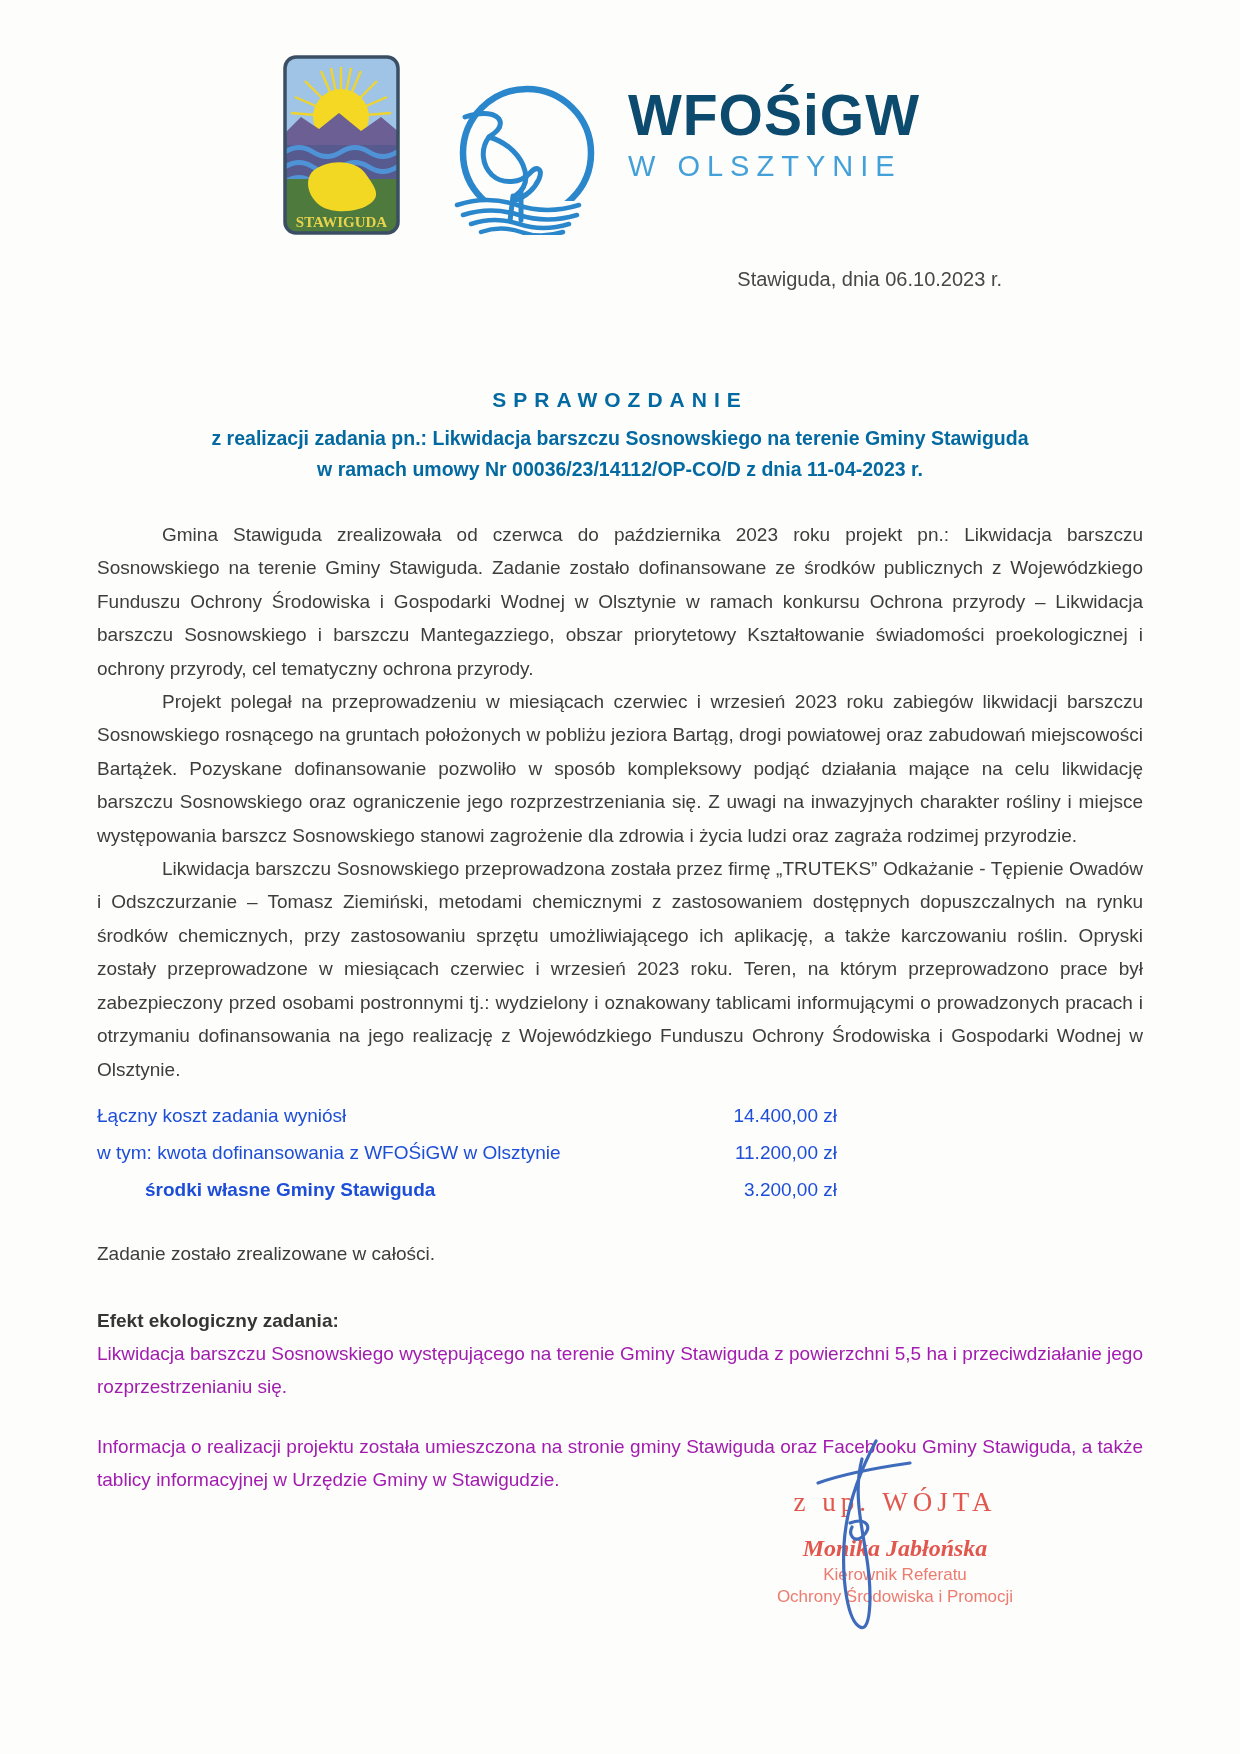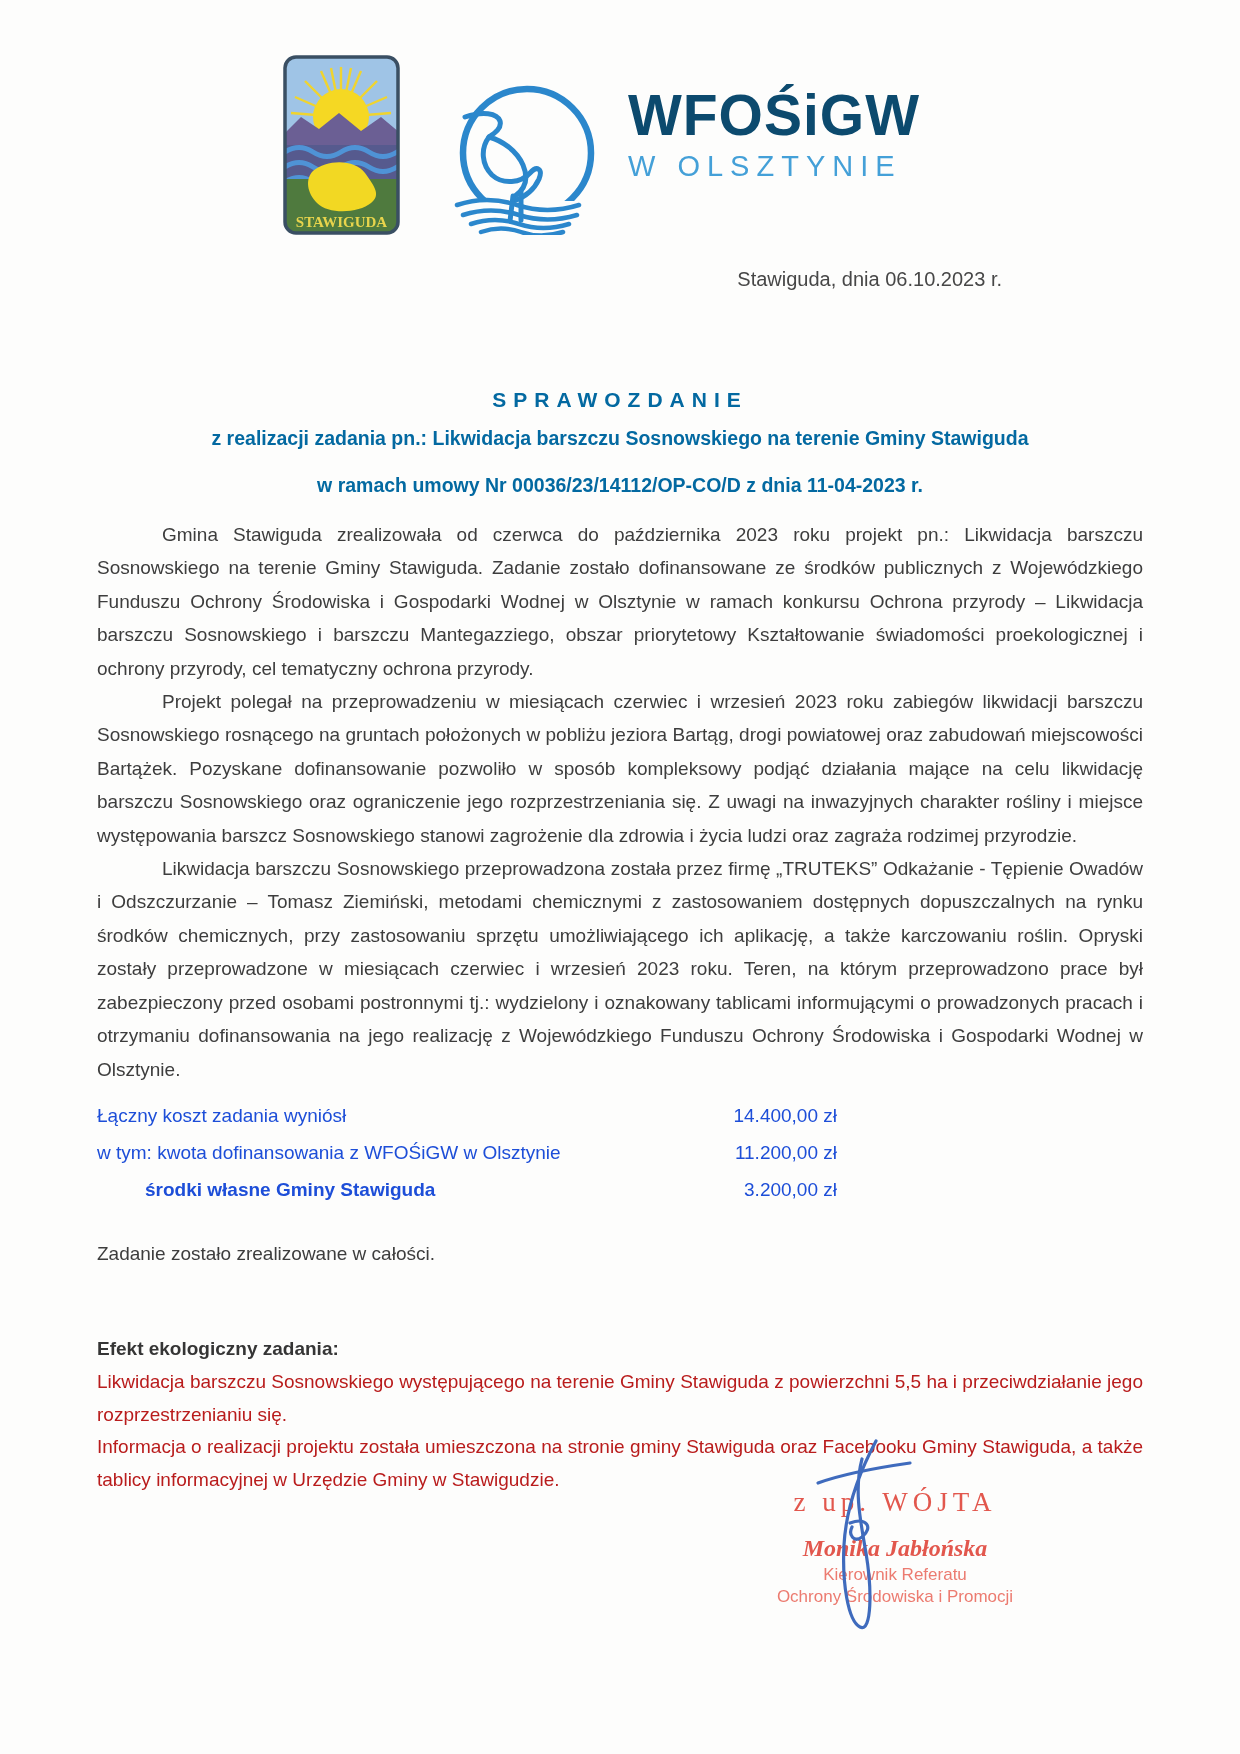--- a/index.html
+++ b/index.html
@@ -52,25 +52,25 @@
   
   .costs { position:absolute; top:1105px; left:97px; width:1046px; font-size:19px; color:#1d4ed8; }
   .cost-row { position:relative; height:37px; }
   .cost-label { display:inline-block; }
   .cost-label.indent { padding-left:48px;font-weight:bold; }
   .cost-value { position:absolute; left:598px; width:142px; text-align:right; }
 
   .completion { position:absolute; top:1243px; left:97px; width:1046px; font-size:19px; }
 
   
-  .section-efekt   { position:absolute; top:1338px; left:97px; width:1046px; }
+  .section-efekt   { position:absolute; top:1310px; left:97px; width:1046px; }
   .section-promocja{ position:absolute; top:1425px; left:97px; width:1046px; }
   .section h3 { font-size:19px; font-weight:700; color:#353535; }
   .section .sec-body {
-    font-size:19px; line-height:33.4px; text-align:justify; margin-top:5px; color:#b91c1c;
+    font-size:19px; line-height:33.4px; text-align:justify; margin-top:5px; color:#a21caf;
   }
 
   
   .stamp {
     position:absolute; top:1487px; left:745px; width:300px;
     text-align:center; color:#e2574d;
   }
   .stamp-top {
     font-family:"Liberation Serif", serif;
     font-size:27px; letter-spacing:5px; color:#e2574d;
@@ -160,21 +160,21 @@
       <div class="wfos-name">WFOŚiGW</div>
       <div class="wfos-city">W OLSZTYNIE</div>
     </div>
   </div>
 
   <div class="date-line">Stawiguda, dnia 06.10.2023  r.</div>
 
   <div class="title-block">
     <div class="title-main">SPRAWOZDANIE</div>
     <div class="title-sub">z realizacji zadania pn.:  Likwidacja barszczu Sosnowskiego na terenie Gminy Stawiguda</div>
-    <div class="title-sub" style="margin-top:16px;">w ramach umowy Nr 00036/23/14112/OP-CO/D z dnia 11-04-2023 r.</div>
+    <div class="title-sub" style="margin-top:0;">w ramach umowy Nr 00036/23/14112/OP-CO/D z dnia 11-04-2023 r.</div>
   </div>
 
   <div class="body-text">
     <p>Gmina Stawiguda zrealizowała od czerwca do października 2023 roku projekt pn.: Likwidacja barszczu Sosnowskiego na terenie Gminy Stawiguda. Zadanie zostało dofinansowane ze środków publicznych z Wojewódzkiego Funduszu Ochrony Środowiska i Gospodarki Wodnej w Olsztynie w ramach konkursu Ochrona przyrody – Likwidacja barszczu Sosnowskiego i barszczu Mantegazziego, obszar priorytetowy Kształtowanie świadomości proekologicznej i ochrony przyrody, cel tematyczny ochrona przyrody.</p>
     <p>Projekt polegał na przeprowadzeniu w miesiącach czerwiec i wrzesień 2023 roku zabiegów likwidacji barszczu Sosnowskiego rosnącego na gruntach położonych w pobliżu jeziora Bartąg, drogi powiatowej oraz zabudowań miejscowości Bartążek. Pozyskane dofinansowanie pozwoliło w sposób kompleksowy podjąć działania mające na celu likwidację barszczu Sosnowskiego oraz ograniczenie jego rozprzestrzeniania się. Z uwagi na inwazyjnych charakter rośliny i miejsce występowania barszcz Sosnowskiego stanowi zagrożenie dla zdrowia i życia ludzi oraz zagraża rodzimej przyrodzie.</p>
     <p>Likwidacja barszczu Sosnowskiego przeprowadzona została przez firmę „TRUTEKS” Odkażanie - Tępienie Owadów i Odszczurzanie – Tomasz Ziemiński, metodami chemicznymi z zastosowaniem dostępnych dopuszczalnych na rynku środków chemicznych, przy zastosowaniu sprzętu umożliwiającego ich aplikację, a także karczowaniu roślin. Opryski zostały przeprowadzone w miesiącach czerwiec i wrzesień 2023 roku. Teren, na którym przeprowadzono prace był zabezpieczony przed osobami postronnymi tj.: wydzielony i oznakowany tablicami informującymi o prowadzonych pracach i otrzymaniu dofinansowania na jego realizację  z Wojewódzkiego Funduszu Ochrony Środowiska i Gospodarki Wodnej w Olsztynie.</p>
   </div>
 
   <div class="costs">
     <div class="cost-row">

